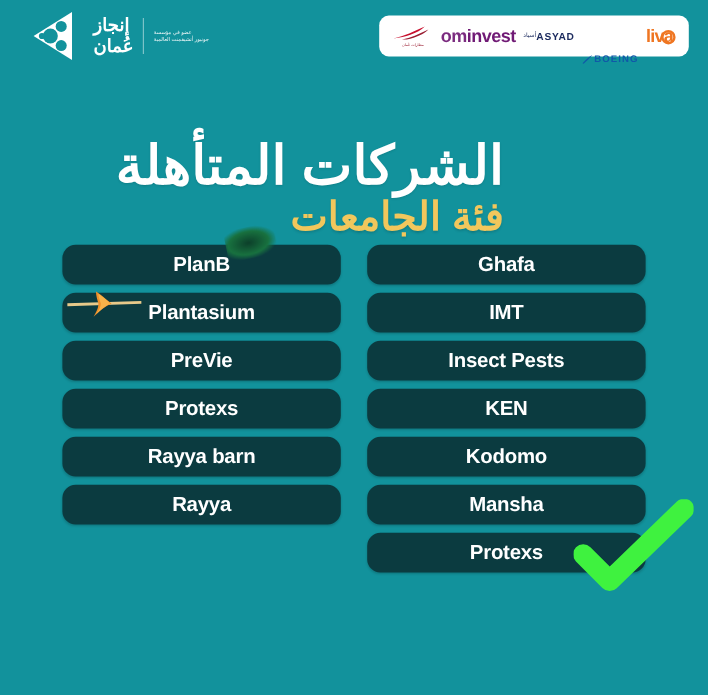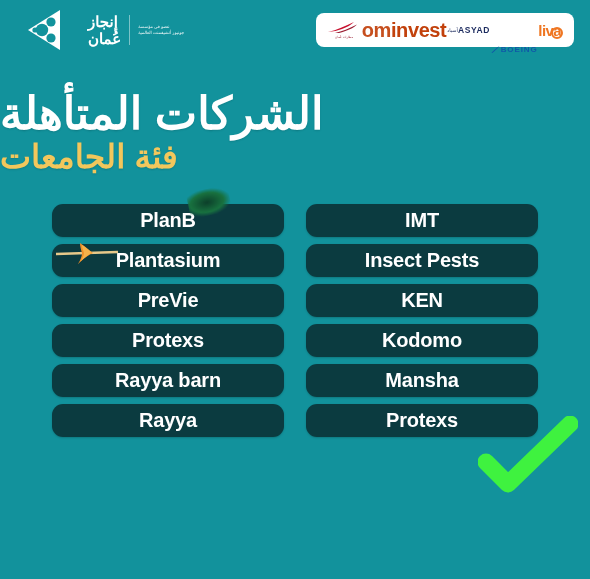--- a/index.html
+++ b/index.html
@@ -24,21 +24,21 @@
   .brand {
     position: absolute;
     left: 22px;
     top: 7px;
     display: flex;
     align-items: center;
     height: 46px;
   }
   .brand-mark { width: 44px; height: 42px; display: block; }
   .brand-word {
-    margin-left: 22px;
+    margin-left: 12px;
     display: flex;
     flex-direction: column;
     align-items: flex-end;
     justify-content: center;
     height: 42px;
     color: #ffffff;
     direction: rtl;
   }
   .brand-word .l1 { font-size: 15px; font-weight: bold; line-height: 17px; letter-spacing: -0.3px; }
   .brand-word .l2 { font-size: 15px; font-weight: bold; line-height: 17px; letter-spacing: -0.3px; }
@@ -77,59 +77,60 @@
   .sp { display: flex; align-items: center; justify-content: center; }
 
   .sp-oa { flex-direction: column; align-items: center; }
   .sp-oa .mark { width: 34px; height: 13px; display: block; }
   .sp-oa .sub {
     font-size: 3.1px; color: #9a1d32; line-height: 4px;
     letter-spacing: 0.1px; margin-top: 1px; white-space: nowrap;
   }
 
   .sp-ominvest {
-    font-size: 20px; color: #c2410c; letter-spacing: -0.4px; white-space: nowrap;
+    font-size: 15px; color: #701a75; letter-spacing: -0.4px; white-space: nowrap;
   }
   .sp-ominvest b { font-weight: bold; }
   .sp-ominvest i { font-style: normal; font-weight: bold; opacity: 0.92; }
 
   .sp-asyad { flex-direction: row; align-items: center; }
   .sp-asyad .ar { font-size: 5px; color: #1b2a5e; line-height: 5px; letter-spacing: 0.3px; }
   .sp-asyad .en {
     font-size: 8.5px; color: #1b2a5e; font-weight: bold;
     letter-spacing: 0.6px; line-height: 9px; white-space: nowrap;
   }
 
   .sp-boeing { display: flex; align-items: center; margin-top: 38px; }
   .sp-boeing .swoosh { width: 9px; height: 9px; display: block; margin-right: 1px; }
   .sp-boeing .txt {
     font-size: 8px; font-weight: bold; color: #1059a8;
     letter-spacing: 0.9px; font-family: "Liberation Sans", sans-serif;
   }
 
-  .sp-liva { display: flex; align-items: flex-end; }
+  .sp-liva { display: flex; align-items: flex-start; }
   .sp-liva .txt { font-size: 15px; font-weight: bold; color: #ef7622; letter-spacing: -0.6px; }
   .sp-liva .ring {
     width: 12px; height: 12px; border: 2px solid #ef7622;
     border-radius: 50%; margin-left: -10px; margin-top: 3px;
   }
 
   
   .headline {
     position: absolute;
     left: 0; top: 86px;
     width: 420px;
     height: 105px;
   }
   .hl-line {
     position: absolute;
     width: 100%;
-    text-align: left;
+    text-align: right;
     direction: rtl;
     white-space: nowrap;
+    margin-top: 24px;
   }
   .hl-1 {
     top: 0;
     font-size: 45px;
     font-weight: bold;
     color: #ffffff;
     letter-spacing: -1px;
     line-height: 56px;
     z-index: 3;
     text-shadow: 0 1px 2px rgba(0,0,0,0.12);
@@ -172,21 +173,21 @@
   .col { display: flex; flex-direction: column; gap: 7px; width: 232px; }
 
   .pill {
     height: 33px;
     background: #0b3b40;
     border-radius: 11px;
     display: flex;
     align-items: center;
     justify-content: center;
     color: #ffffff;
-    font-size: 20px;
+    font-size: 17px;
     font-weight: bold;
     letter-spacing: -0.2px;
     box-shadow: 0 1px 2px rgba(0,0,0,0.18);
   }
 
   
   .check {
     position: absolute;
     left: 478px;
     top: 416px;
@@ -271,20 +272,21 @@
   <div class="col">
     <div class="pill">PlanB</div>
     <div class="pill">Plantasium</div>
     <div class="pill">PreVie</div>
     <div class="pill">Protexs</div>
     <div class="pill">Rayya barn</div>
     <div class="pill">Rayya</div>
   </div>
 
   <div class="col">
+    <div class="pill">Ghafa</div>
     <div class="pill">IMT</div>
     <div class="pill">Insect Pests</div>
     <div class="pill">KEN</div>
     <div class="pill">Kodomo</div>
     <div class="pill">Mansha</div>
     <div class="pill">Protexs</div>
   </div>
 
 </div>
 

